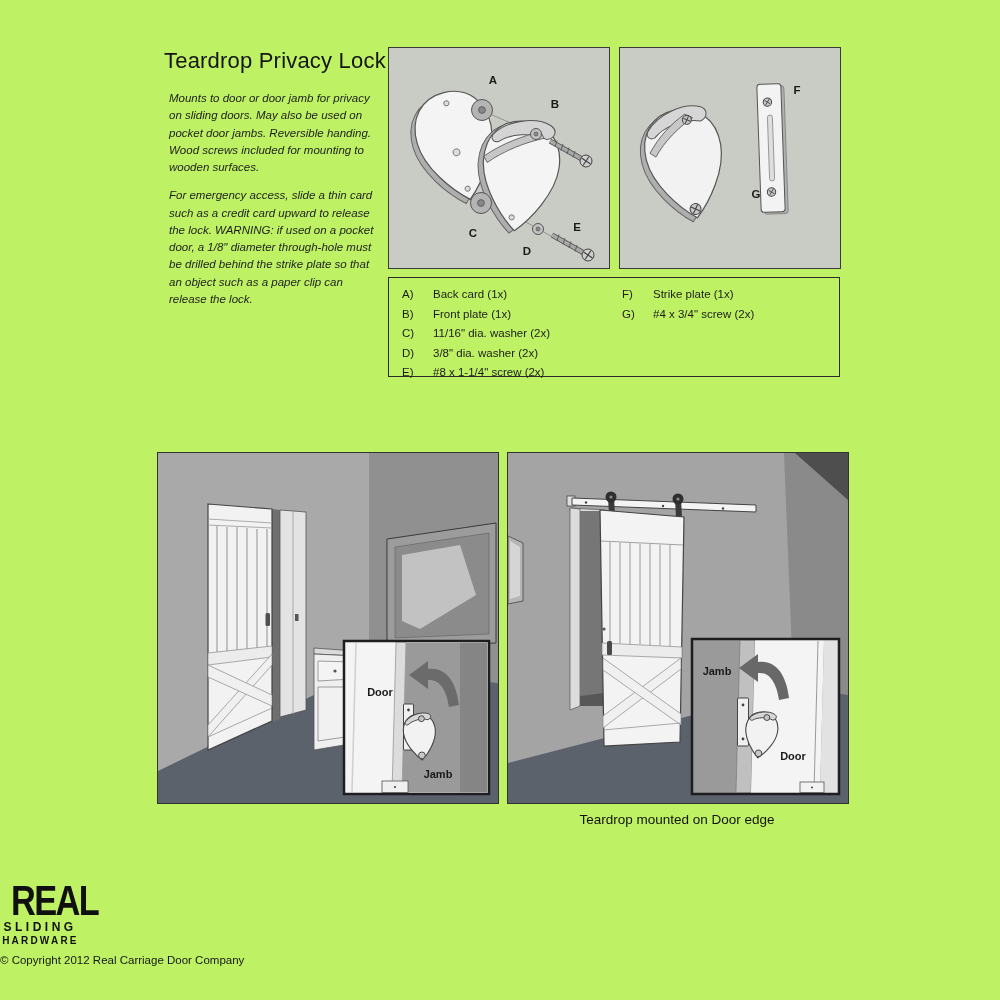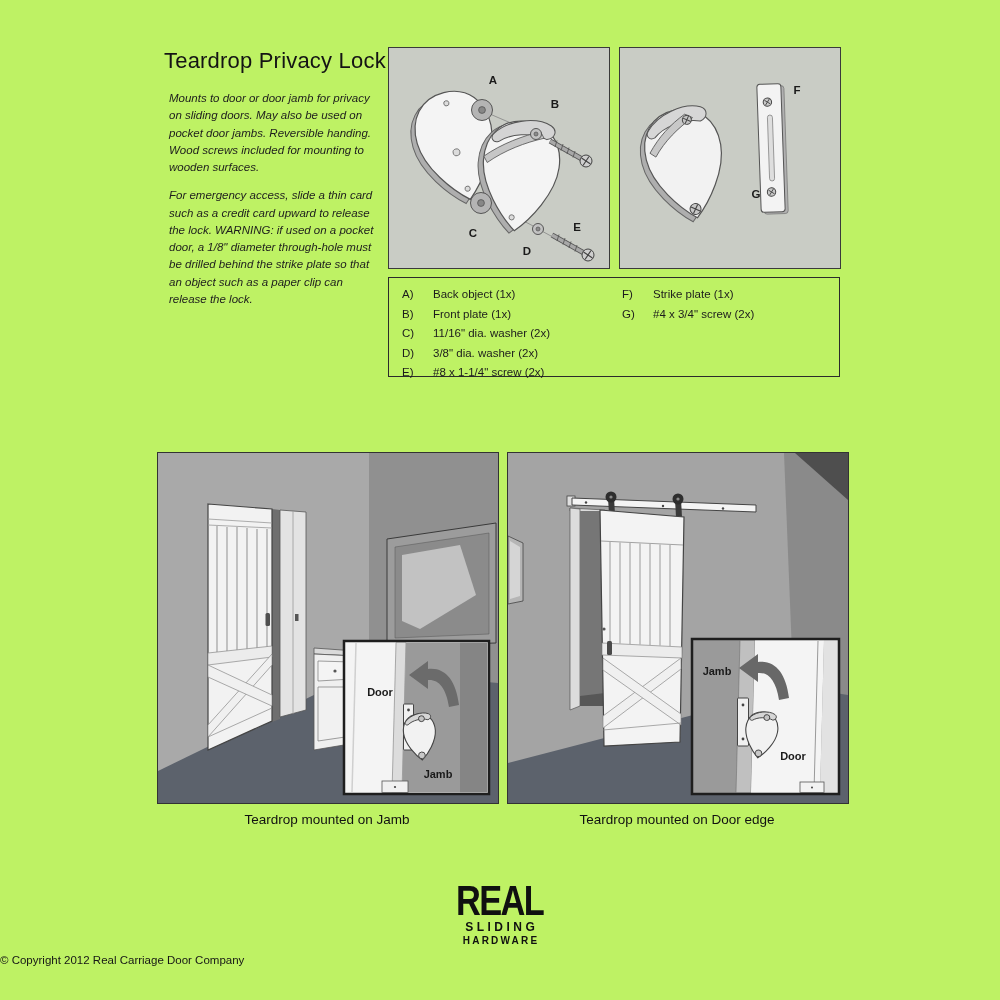--- a/index.html
+++ b/index.html
@@ -20,21 +20,21 @@
   .pcol-1{left:13px;}
   .pcol-2{left:233px;}
   .prow{display:flex;}
   .pkey{width:31px;}
   .illus{border:1.5px solid #333;line-height:0;background:#a9a9a9;}
   .illus-1{left:157px;top:452px;}
   .illus-2{left:507px;top:452px;}
   .caption{top:812px;width:340px;text-align:center;font-size:13.5px;color:#111;}
   .cap-1{left:157px;}
   .cap-2{left:507px;}
-  .logo{left:0;top:880px;width:100%;text-align:center;color:#101010;}
+  .logo{left:0;top:880px;width:100%;text-align:left;color:#101010;}
   .logo-name{display:inline-block;font-size:43px;font-weight:bold;letter-spacing:-2px;line-height:0.95;
              transform:scaleX(0.8);transform-origin:center;}
   .logo-sub1{font-size:12px;font-weight:bold;letter-spacing:3.5px;margin-top:-1px;text-indent:3.5px;}
   .logo-sub2{font-size:10px;font-weight:bold;letter-spacing:2.2px;margin-top:1px;text-indent:2.2px;}
   .copyright{left:0;top:954px;width:100%;text-align:left;font-size:11.5px;color:#161616;}
   svg text{font-family:"Liberation Sans",sans-serif;font-weight:bold;fill:#1a1a1a;}
   svg .dlabel{font-size:11.5px;}
   svg .ilabel{font-size:11px;}
 </style>
 </head>
@@ -133,21 +133,21 @@
       </g>
       <text class="dlabel" x="177" y="46" text-anchor="middle">F</text>
       <text class="dlabel" x="136" y="150" text-anchor="middle">G</text>
     </svg>
   </div>
 
   <div class="abs parts-box">
     <div class="pcol pcol-1">
       <div class="prow">
         <span class="pkey">A)</span>
-        <span>Back object (1x)</span>
+        <span>Back card (1x)</span>
       </div>
       <div class="prow">
         <span class="pkey">B)</span>
         <span>Front plate (1x)</span>
       </div>
       <div class="prow">
         <span class="pkey">C)</span>
         <span>11/16" dia. washer (2x)</span>
       </div>
       <div class="prow">
@@ -298,21 +298,20 @@
           <circle cx="8" cy="-43" r="7" fill="#c4c4c4" stroke="#444" stroke-width="2.2"></circle>
           <circle cx="0" cy="44" r="8" fill="#c8c8c8" stroke="#444" stroke-width="2.2"></circle>
         </g>
         <use href="#arrowL" transform="translate(231,201)" fill="#686868"></use>
         <text class="ilabel" x="209" y="222" text-anchor="middle">Jamb</text>
         <text class="ilabel" x="285" y="307" text-anchor="middle">Door</text>
       </g>
     </svg>
   </div>
 
-  <div class="abs caption cap-1">Teardrop mounted on Jamb</div>
   <div class="abs caption cap-2">Teardrop mounted on Door edge</div>
 
   <div class="abs logo">
     <div class="logo-name">REAL</div>
     <div class="logo-sub1">SLIDING</div>
     <div class="logo-sub2">HARDWARE</div>
   </div>
   <div class="abs copyright">© Copyright 2012 Real Carriage Door Company</div>
 
 </div>

